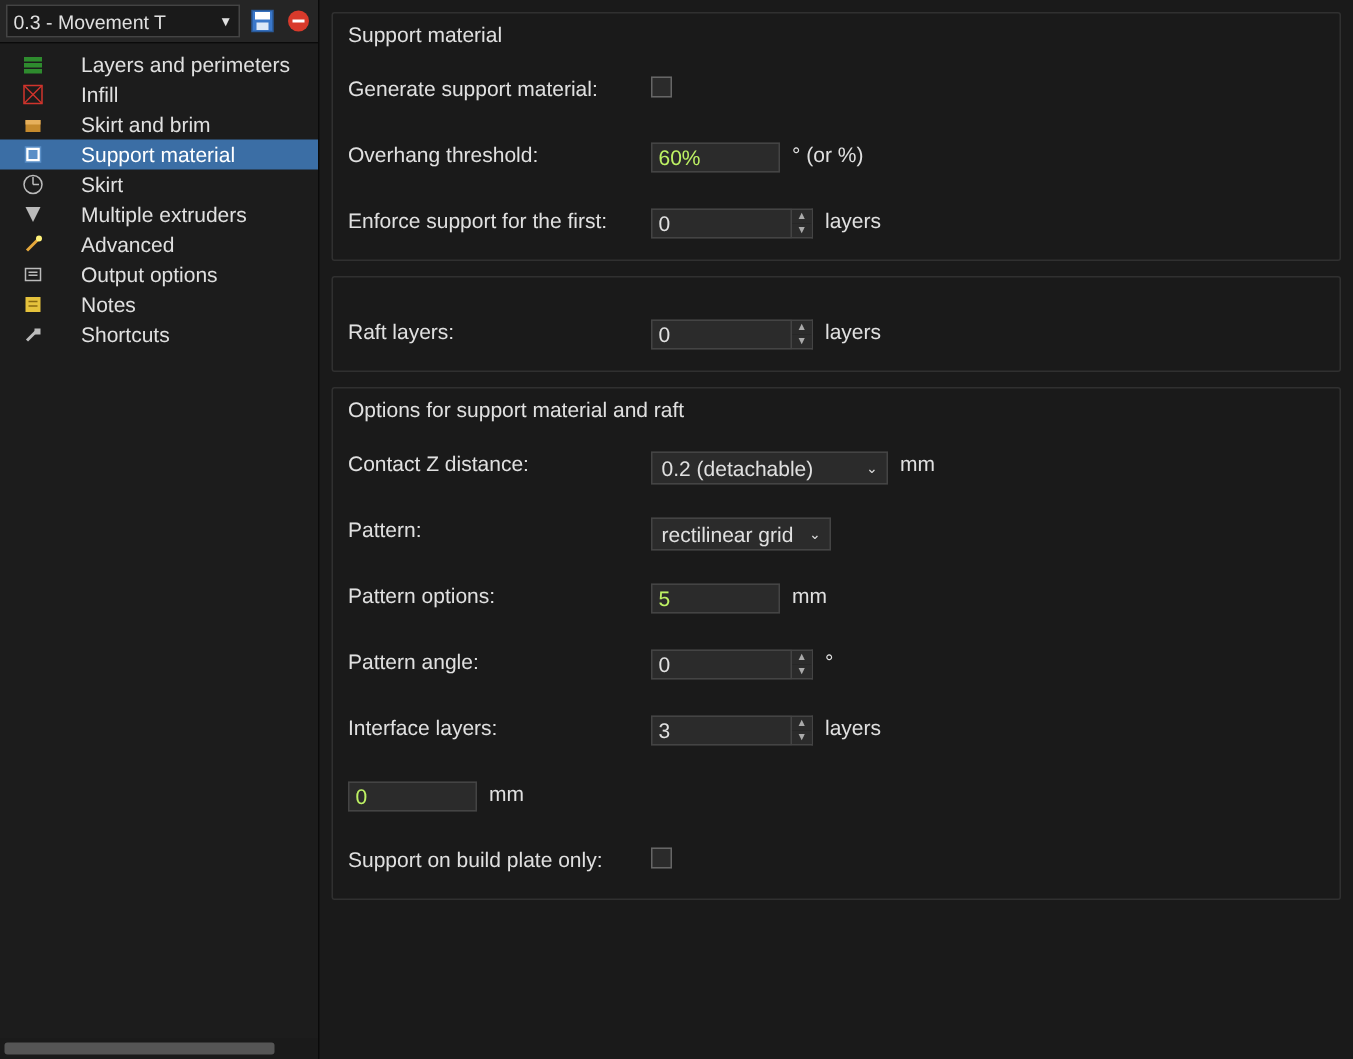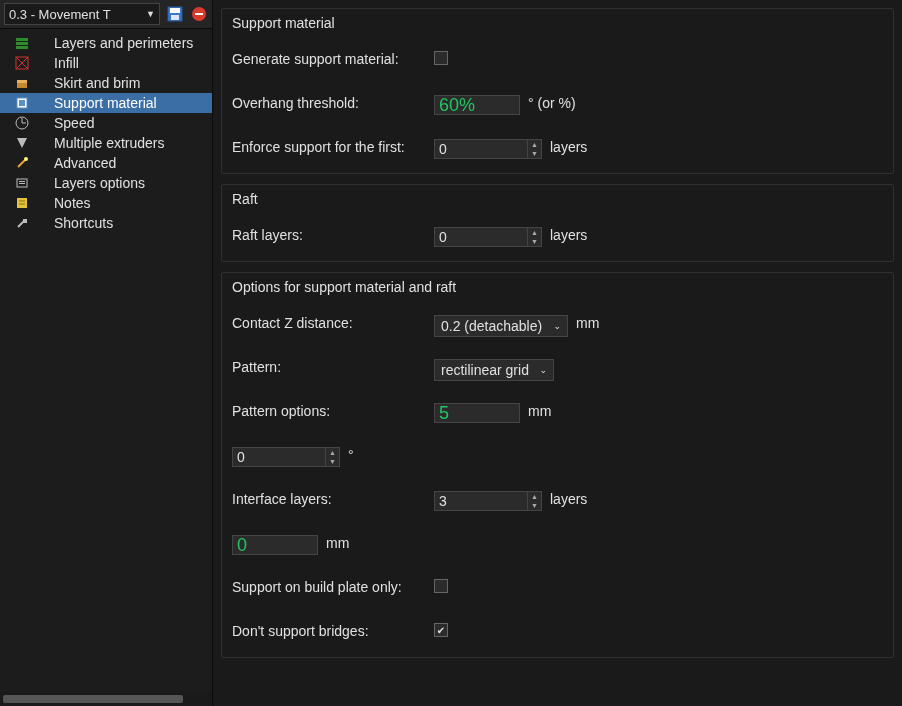--- a/index.html
+++ b/index.html
@@ -102,24 +102,24 @@
   display: flex;
   align-items: flex-start;
   min-height: 24px;
   gap: 6px;
   margin-top: 20px;
 }
 .row-label { width: 196px; }
 .input-text {
   background: #2b2b2b;
   border: 1px solid #444;
-  color: #22c55e;
+  color: #bef264;
   padding: 1px 4px;
   height: 20px;
-  font-size: 18px;
+  font-size: 14px;
 }
 .input-spin {
   display: inline-flex;
   align-items: stretch;
 }
 .input-spin input {
   width: 94px;
   background: #2b2b2b;
   border: 1px solid #444;
   color: #e0e0e0;
@@ -223,21 +223,21 @@
           <span>Support material</span>
         </div>
         <div class="nav-item">
           <span class="nav-icon">
             <svg width="14" height="14">
               <circle cx="7" cy="7" r="6" fill="none" stroke="#bbb"></circle>
               <line x1="7" y1="7" x2="7" y2="2" stroke="#bbb"></line>
               <line x1="7" y1="7" x2="11" y2="7" stroke="#bbb"></line>
             </svg>
           </span>
-          <span>Speed</span>
+          <span>Skirt</span>
         </div>
         <div class="nav-item">
           <span class="nav-icon">
             <svg width="14" height="14">
               <path d="M2 2 L12 2 L7 12 Z" fill="#bbb"></path>
             </svg>
           </span>
           <span>Multiple extruders</span>
         </div>
         <div class="nav-item">
@@ -250,21 +250,21 @@
           <span>Advanced</span>
         </div>
         <div class="nav-item">
           <span class="nav-icon">
             <svg width="14" height="14">
               <rect x="2" y="3" width="10" height="8" fill="none" stroke="#bbb"></rect>
               <rect x="4" y="5" width="6" height="1" fill="#bbb"></rect>
               <rect x="4" y="7" width="6" height="1" fill="#bbb"></rect>
             </svg>
           </span>
-          <span>Layers options</span>
+          <span>Output options</span>
         </div>
         <div class="nav-item">
           <span class="nav-icon">
             <svg width="14" height="14">
               <rect x="2" y="2" width="10" height="10" fill="#e5c23c"></rect>
               <line x1="4" y1="5" x2="10" y2="5" stroke="#8a6a12"></line>
               <line x1="4" y1="8" x2="10" y2="8" stroke="#8a6a12"></line>
             </svg>
           </span>
           <span>Notes</span>
@@ -304,57 +304,57 @@
           <span class="spin-btns">
               <span>▲</span>
               <span>▼</span>
             </span>
         </span>
         <span class="unit">layers</span>
       </div>
     </div>
 
     <div class="group">
-      <div class="group-title">Raft</div>
       <div class="row">
         <span class="row-label">Raft layers:</span>
         <span class="input-spin">
           <input value="0" style="">
           <span class="spin-btns">
               <span>▲</span>
               <span>▼</span>
             </span>
         </span>
         <span class="unit">layers</span>
       </div>
     </div>
 
     <div class="group">
       <div class="group-title">Options for support material and raft</div>
       <div class="row">
         <span class="row-label">Contact Z distance:</span>
-        <span class="select-box" style="width:134px">
+        <span class="select-box" style="width:158px">
           <span>0.2 (detachable)</span>
           <span style="font-size:9px">⌄</span>
         </span>
         <span class="unit">mm</span>
       </div>
       <div class="row">
         <span class="row-label">Pattern:</span>
         <span class="select-box" style="width:120px">
           <span>rectilinear grid</span>
           <span style="font-size:9px">⌄</span>
         </span>
       </div>
       <div class="row">
         <span class="row-label">Pattern options:</span>
         <input class="input-text" style="width: 86px;" value="5">
         <span class="unit">mm</span>
       </div>
       <div class="row">
+        <span class="row-label">Pattern angle:</span>
         <span class="input-spin">
           <input value="0" style="">
           <span class="spin-btns">
               <span>▲</span>
               <span>▼</span>
             </span>
         </span>
         <span class="unit">°</span>
       </div>
       <div class="row">
@@ -369,20 +369,16 @@
         <span class="unit">layers</span>
       </div>
       <div class="row">
         <input class="input-text" style="width: 86px;" value="0">
         <span class="unit">mm</span>
       </div>
       <div class="row">
         <span class="row-label">Support on build plate only:</span>
         <span class="checkbox"></span>
       </div>
-      <div class="row">
-        <span class="row-label">Don't support bridges:</span>
-        <span class="checkbox">✔</span>
-      </div>
     </div>
 
   </div>
 </div>
 
 </body></html>

